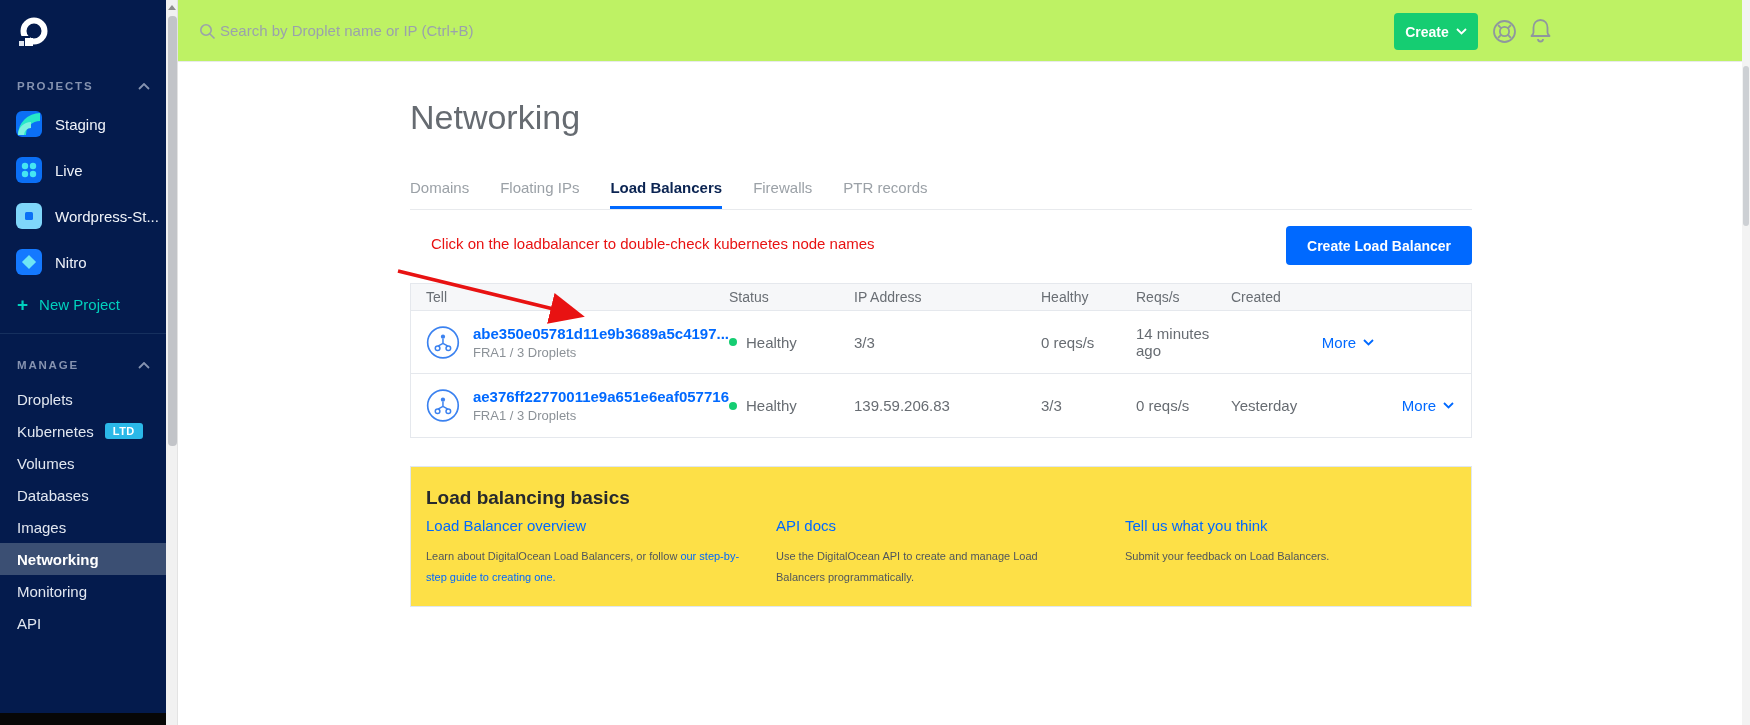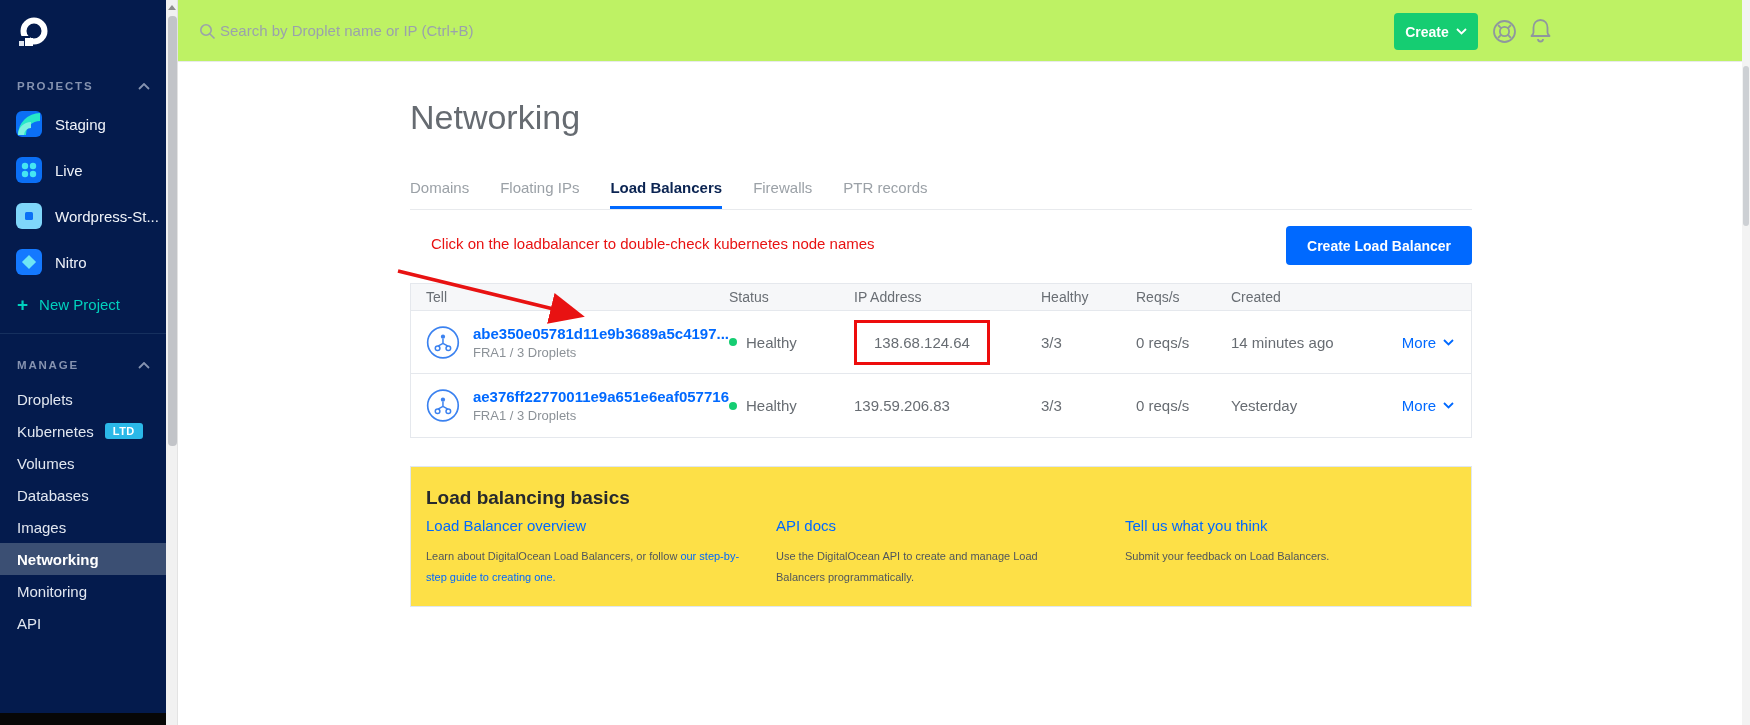--- a/index.html
+++ b/index.html
@@ -266,23 +266,20 @@
           </svg>
           <div>
             <div class="name-link">abe350e05781d11e9b3689a5c4197...</div>
             <div class="name-sub">FRA1 / 3 Droplets</div>
           </div>
         </div>
         <div class="status-cell">
           <span class="dot"></span>
           <span>Healthy</span>
         </div>
-        <div>
-          <span class="ip-box"><span>138.68.124.64</span></span>
-        </div>
         <div>3/3</div>
         <div>0 reqs/s</div>
         <div>14 minutes ago</div>
         <div class="more-cell">
           <span>More</span>
           <svg width="11" height="7" viewBox="0 0 11 7">
               <polyline points="1,1 5.5,5.5 10,1" fill="none" stroke="#0069ff" stroke-width="1.8"></polyline>
             </svg>
         </div>
       </div>

